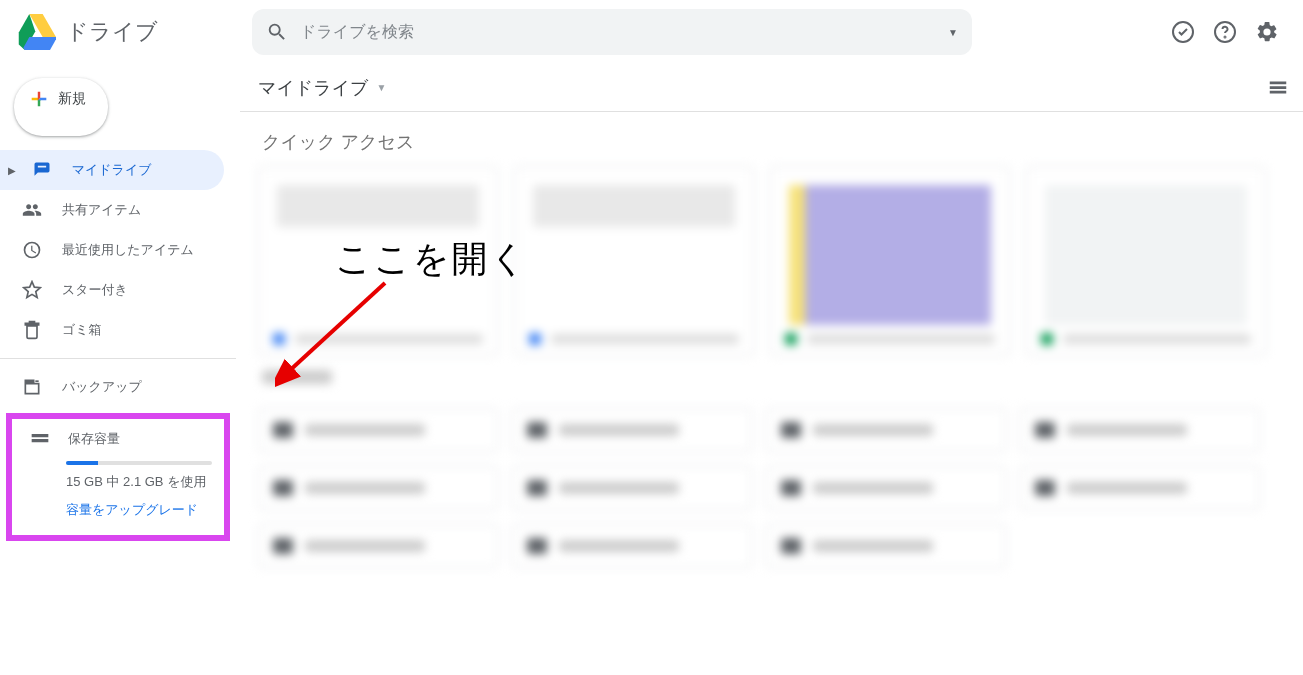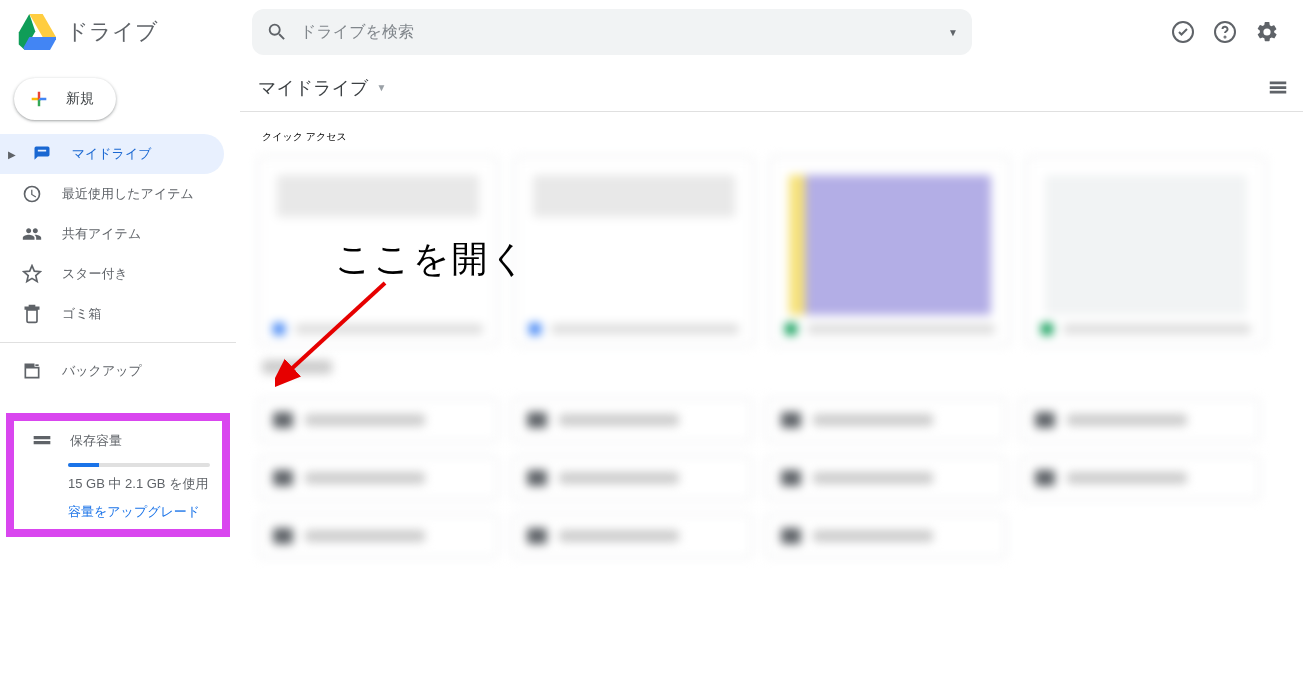--- a/index.html
+++ b/index.html
@@ -10,41 +10,41 @@
   .app-title { font-size: 22px; color: #5f6368; letter-spacing: 0.5px; }
   .search-bar { flex: 1; max-width: 720px; display: flex; align-items: center; background: #f1f3f4; border-radius: 12px; height: 46px; padding: 0 14px; margin-left: 0px; }
   .search-icon { color: #5f6368; margin-right: 12px; }
   .search-input { flex: 1; border: none; background: transparent; font-size: 16px; color: #5f6368; outline: none; }
   .search-input::placeholder { color: #80868b; }
   .search-opts { color: #5f6368; font-size: 10px; }
   .header-right { display: flex; align-items: center; gap: 18px; margin-left: auto; padding-right: 8px; }
   .hdr-ico { color: #5f6368; cursor: pointer; }
   .main { display: flex; height: calc(100% - 64px); }
   .sidebar { width: 236px; padding-top: 8px; position: relative; }
-  .new-btn { display: flex; align-items: center; gap: 16px; margin: 6px 0 14px 14px; padding: 10px 22px 10px 14px; border-radius: 28px; box-shadow: 0 1px 2px rgba(60,64,67,.3), 0 1px 3px 1px rgba(60,64,67,.15); width: fit-content; cursor: pointer; }
+  .new-btn { display: flex; align-items: center; gap: 8px; margin: 6px 0 14px 14px; padding: 10px 22px 26px 14px; border-radius: 28px; box-shadow: 0 1px 2px rgba(60,64,67,.3), 0 1px 3px 1px rgba(60,64,67,.15); width: fit-content; cursor: pointer; }
   .plus-icon { width: 22px; height: 22px; }
   .new-btn span { font-size: 14px; color: #3c4043; }
   .nav { list-style: none; }
   .nav li { display: flex; align-items: center; height: 40px; padding-left: 22px; gap: 20px; font-size: 13px; color: #5f6368; border-radius: 0 20px 20px 0; margin-right: 12px; cursor: pointer; }
   .nav li.active { background: #e8f0fe; color: #1967d2; font-weight: 500; }
   .nav li.active svg { fill: #1967d2; }
   .nav-ico { width: 20px; height: 20px; fill: #5f6368; flex-shrink: 0; }
   .nav .arrow { font-size: 10px; margin-left: -14px; margin-right: -4px; color: #5f6368; }
   .divider { border: none; border-top: 1px solid #e0e0e0; margin: 8px 0; }
-  .storage-box { border: 8px solid #d946ef; padding: 10px 12px 8px 18px; margin: 22px 6px 0 6px; }
+  .storage-box { border: 6px solid #d946ef; padding: 10px 12px 16px 18px; margin: 6px 6px 0 6px; }
   .storage-head { display:flex; align-items:center; gap:18px; font-size: 13px; color: #5f6368; margin-bottom: 12px; }
   .storage-bar { height: 4px; background: #e0e0e0; border-radius: 2px; overflow: hidden; margin: 0 0 8px 36px; }
   .storage-fill { height: 100%; width: 22%; background: #1a73e8; }
   .storage-text { font-size: 13px; color: #5f6368; margin-left: 36px; margin-bottom: 10px; }
   .upgrade-link { font-size: 13px; color: #1a73e8; margin-left: 36px; cursor:pointer; }
   .content { flex: 1; padding-left: 4px; }
   .crumb { display:flex; align-items:center; height: 48px; padding-left: 18px; border-bottom: 1px solid #e0e0e0; font-size: 18px; color: #3c4043; gap: 8px; }
   .crumb .drop { font-size: 10px; color: #9aa0a6; }
   .list-toggle { margin-left:auto; margin-right:14px; }
-  .qa-label { font-size: 10px; color: #000000; padding: 18px 0 12px 22px; }
+  .qa-label { font-size: 18px; color: #737373; padding: 18px 0 12px 22px; }
   .cards, .rows { display: flex; gap: 16px; padding: 0 8px 0 18px; filter: blur(5px); }
   .card { width: 240px; height: 190px; border: 1px solid #dadce0; border-radius: 4px; background: #fff; display:flex; flex-direction:column; }
   .card .thumb { flex:1; margin: 18px 18px 8px 18px; background: #f1f3f4; border-radius: 2px; }
   .card .thumb.doc { background: linear-gradient(#e8e8e8 30%, transparent 30%); }
   .card .thumb.sheet { background: linear-gradient(90deg, #f6e27a 8%, #b3aee6 8%); }
   .card .meta { display:flex; align-items:center; gap:10px; padding: 0 14px 10px 14px; font-size: 13px; color: #5f6368; }
   .card .dot { width:12px; height:12px; border-radius:2px; }
   .card .dot.blue { background:#4285f4; }
   .card .dot.green { background:#0f9d58; }
   .card .meta-text { background:#ddd; height:10px; flex:1; border-radius:4px; }
@@ -107,29 +107,29 @@
     <ul class="nav">
       <li class="active">
         <span class="arrow">▶</span>
         <svg class="nav-ico" viewBox="0 0 24 24">
             <path d="M19 3H5a2 2 0 00-2 2v14l4-4h12a2 2 0 002-2V5a2 2 0 00-2-2zM7 7h10v2H7zm6 4H7v2h6z"></path>
           </svg>
         <span>マイドライブ</span>
       </li>
       <li>
         <svg class="nav-ico" viewBox="0 0 24 24">
+            <path d="M16 11c1.66 0 3-1.34 3-3s-1.34-3-3-3-3 1.34-3 3 1.34 3 3 3zm-8 0c1.66 0 3-1.34 3-3S9.66 5 8 5 5 6.34 5 8s1.34 3 3 3zm0 2c-2.33 0-7 1.17-7 3.5V19h14v-2.5C15 14.17 10.33 13 8 13zm8 0c-.29 0-.62.02-.97.05 1.16.84 1.97 1.97 1.97 3.45V19h6v-2.5c0-2.33-4.67-3.5-7-3.5z"></path>
+          </svg>
+        <span>共有アイテム</span>
+      </li>
+      <li>
+        <svg class="nav-ico" viewBox="0 0 24 24">
             <path d="M12 2a10 10 0 100 20 10 10 0 000-20zm0 18a8 8 0 110-16 8 8 0 010 16zm.5-13H11v6l5.25 3.15.75-1.23-4.5-2.67z"></path>
           </svg>
         <span>最近使用したアイテム</span>
-      </li>
-      <li>
-        <svg class="nav-ico" viewBox="0 0 24 24">
-            <path d="M16 11c1.66 0 3-1.34 3-3s-1.34-3-3-3-3 1.34-3 3 1.34 3 3 3zm-8 0c1.66 0 3-1.34 3-3S9.66 5 8 5 5 6.34 5 8s1.34 3 3 3zm0 2c-2.33 0-7 1.17-7 3.5V19h14v-2.5C15 14.17 10.33 13 8 13zm8 0c-.29 0-.62.02-.97.05 1.16.84 1.97 1.97 1.97 3.45V19h6v-2.5c0-2.33-4.67-3.5-7-3.5z"></path>
-          </svg>
-        <span>共有アイテム</span>
       </li>
       <li>
         <svg class="nav-ico" viewBox="0 0 24 24">
             <path d="M12 17.27L18.18 21l-1.64-7.03L22 9.24l-7.19-.61L12 2 9.19 8.63 2 9.24l5.46 4.73L5.82 21z" fill="none" stroke="#5f6368" stroke-width="2"></path>
           </svg>
         <span>スター付き</span>
       </li>
       <li>
         <svg class="nav-ico" viewBox="0 0 24 24">
             <path d="M6 7h12v13a2 2 0 01-2 2H8a2 2 0 01-2-2zM4 4h16v2H4zm5-2h6v2H9z" fill="none" stroke="#5f6368" stroke-width="2"></path>

